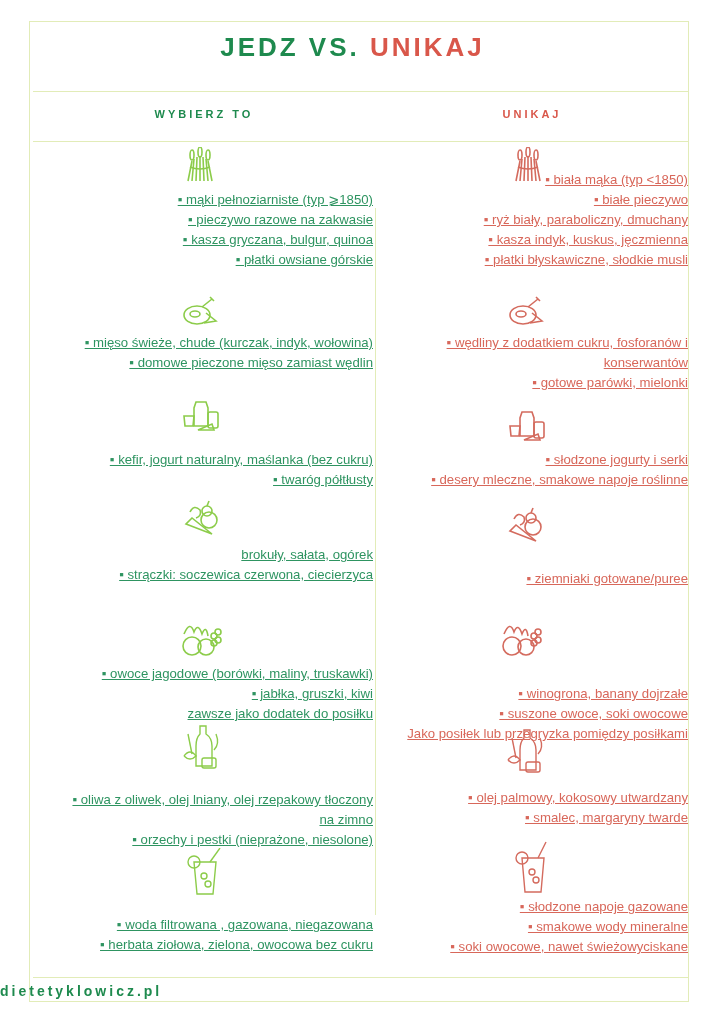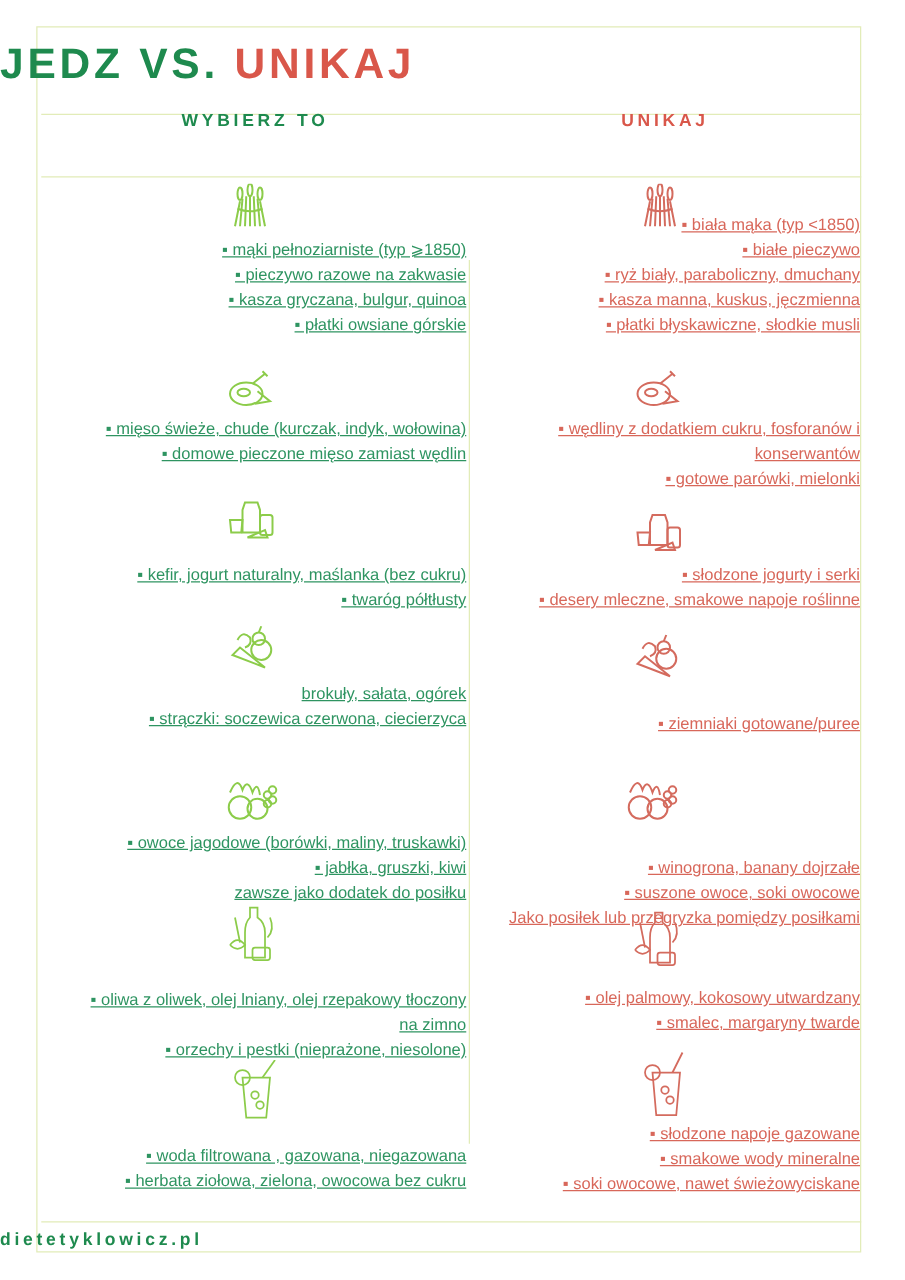--- a/index.html
+++ b/index.html
@@ -7,28 +7,28 @@
     width: 724px; height: 1024px; background: #ffffff; position: relative; overflow: hidden;
     font-family: "Liberation Sans", sans-serif;
   }
   .frame {
     position: absolute; left: 29px; top: 21px; width: 660px; height: 981px;
     border: 1.5px solid #e2ecb8; box-sizing: border-box;
   }
   .hline { position: absolute; left: 33px; width: 656px; height: 0; border-top: 1.5px solid #e2ecb8; }
   .vline { position: absolute; left: 375px; top: 208px; width: 0; height: 707px; border-left: 1.5px solid #e2ecb8; }
   .title {
-    position: absolute; left: 0; width: 705px; top: 32px; 
-    font-size: 34px; font-weight: bold; letter-spacing: 3px;
+    position: absolute; left: 0; width: 705px; top: 32px; text-align: center;
+    font-size: 26px; font-weight: bold; letter-spacing: 3px;
   }
   .title .green { color: var(--green); }
   .title .red { color: var(--red); }
   :root { --green: #1e8a4e; --red: #d9574a; --gtext: #2e9461; --rtext: #d8675a; --gicon: #8ccc4a; --ricon: #d46b5e; }
   .colhead {
-    position: absolute; top: 88px; font-size: 14px; font-weight: bold; letter-spacing: 3px; text-align: center;
+    position: absolute; top: 108px; font-size: 11px; font-weight: bold; letter-spacing: 3px; text-align: center;
   }
   .colhead.left { left: 34px; width: 340px; color: var(--green); }
   .colhead.right { left: 376px; width: 312px; color: var(--red); }
   .item-block { position: absolute; text-align: right; font-size: 13.2px; line-height: 20px; text-decoration: underline; }
   .item-block.left { left: 33px; width: 340px; color: var(--gtext); }
   .item-block.right { left: 378px; width: 310px; color: var(--rtext); }
   .item-block .line { display: block; white-space: nowrap; }
   .icon { position: absolute; width: 40px; height: 36px; }
   .icon svg { width: 100%; height: 100%; }
   .footer {
@@ -74,21 +74,21 @@
 <div class="item-block left" style="top:190px">
   <span class="line">▪ mąki pełnoziarniste (typ ⩾1850)</span>
   <span class="line">▪ pieczywo razowe na zakwasie</span>
   <span class="line">▪ kasza gryczana, bulgur, quinoa</span>
   <span class="line">▪ płatki owsiane górskie</span>
 </div>
 <div class="item-block right" style="top:170px">
   <span class="line">▪ biała mąka (typ &lt;1850)</span>
   <span class="line">▪ białe pieczywo</span>
   <span class="line">▪ ryż biały, paraboliczny, dmuchany</span>
-  <span class="line">▪ kasza manna, kuskus, jęczmienna</span>
+  <span class="line">▪ kasza indyk, kuskus, jęczmienna</span>
   <span class="line">▪ płatki błyskawiczne, słodkie musli</span>
 </div>
 
 <div class="icon" style="left:180px;top:293px">
   <svg viewBox="0 0 40 36" fill="none" stroke="#8ccc4a" stroke-width="1.6">
       <ellipse cx="17" cy="22" rx="13" ry="9"></ellipse>
       <ellipse cx="15" cy="21" rx="5" ry="3"></ellipse>
       <path d="M22 14 L32 6 M30 4 L34 8"></path>
       <path d="M26 20 L36 28 L24 30"></path>
     </svg>

